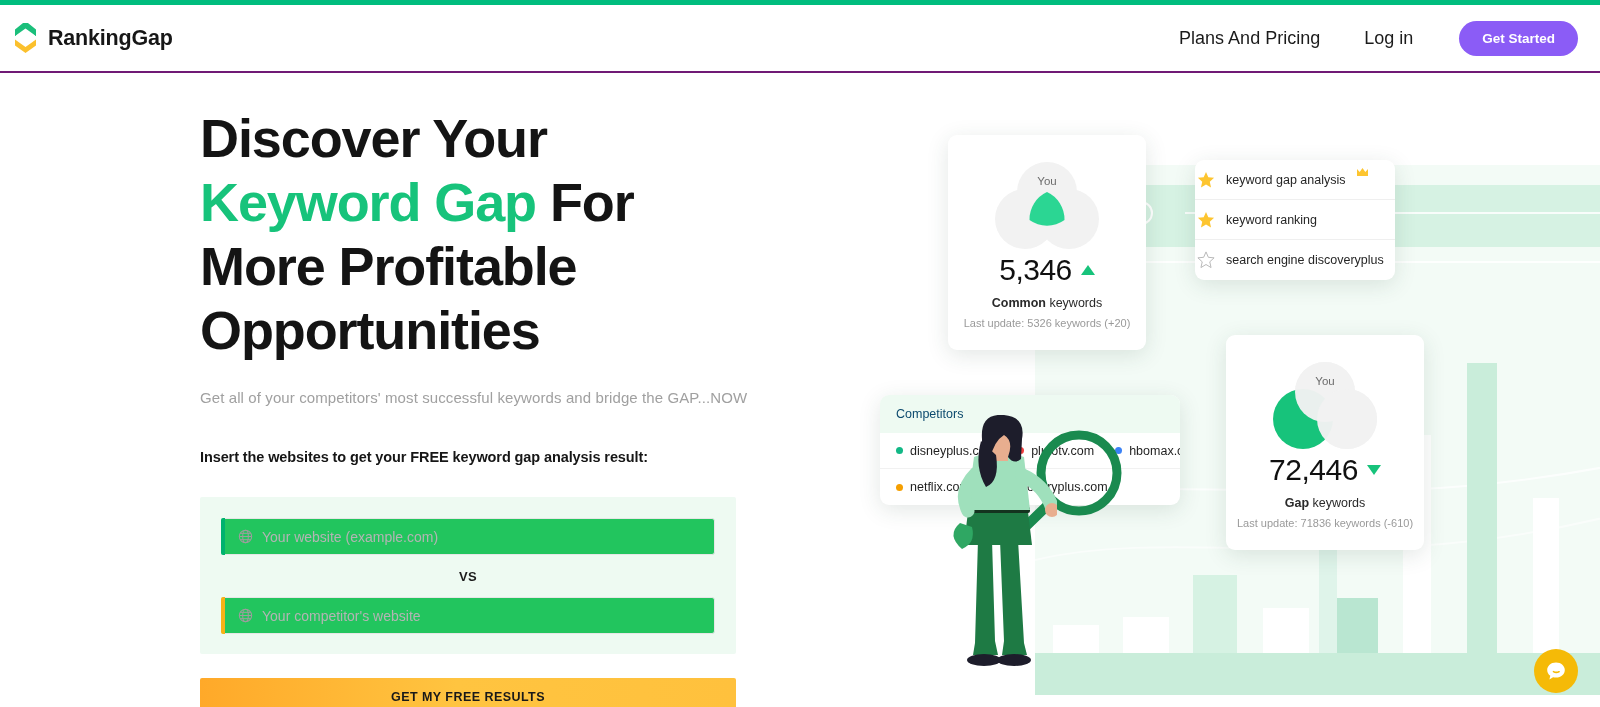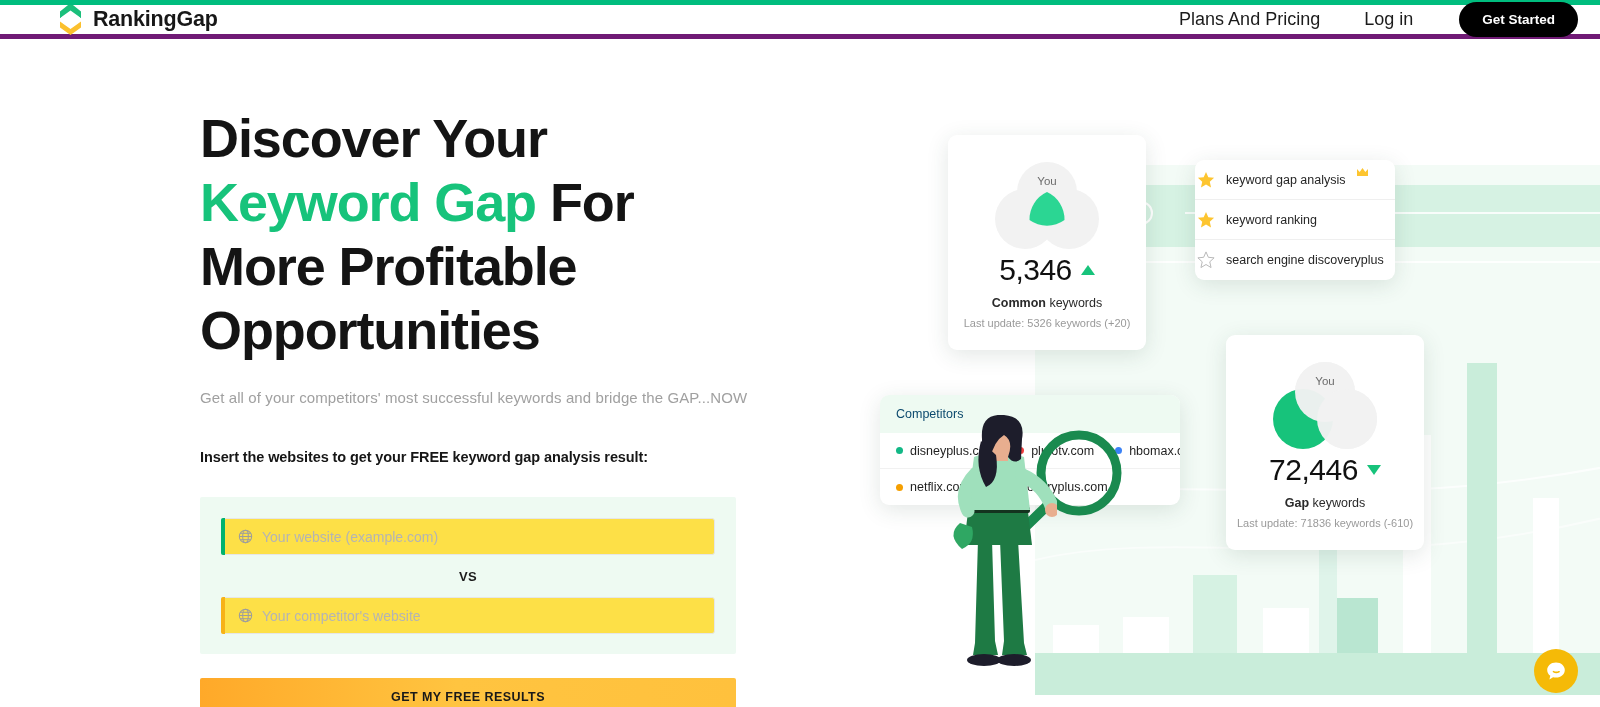--- a/index.html
+++ b/index.html
@@ -12,37 +12,37 @@
   .page { position: relative; width: 1600px; height: 707px; overflow: hidden; background:#fff; }
 
   
   .top-strip {
     position: absolute; top: 0; left: 0; width: 1600px; height: 5px;
     background: #00BD7E;
   }
 
   
   .header {
-    position: absolute; top: 5px; left: 0; width: 1600px; height: 34px;
+    position: absolute; top: 5px; left: 0; width: 1600px; height: 68px;
     background: #ffffff;
-    border-bottom: 5px solid #701a75;
-    display: flex; align-items: center; padding-left: 45px;
+    border-bottom: 2px solid #701a75;
+    display: flex; align-items: center;
   }
   .brand { display: flex; align-items: center; margin-left: 12px; gap: 9px; }
   .logo-mark { width: 27px; height: 30px; position: relative; flex: 0 0 auto; }
   .brand-name {
     font-size: 21.5px; font-weight: 700; color: #171717; letter-spacing: -0.2px;
   }
   .nav { margin-left: auto; display: flex; align-items: center; gap: 0; margin-right: 22px; }
   .nav-link {
     font-size: 18px; color: #1b1b1b; text-decoration: none; padding: 0 22px;
     white-space: nowrap;
   }
   .btn-started {
-    background: #000000; color: #ffffff; font-size: 13.5px; font-weight: 700;
+    background: #8b5cf6; color: #ffffff; font-size: 13.5px; font-weight: 700;
     border: none; border-radius: 22px; padding: 10px 23px; margin-left: 24px;
     cursor: pointer; white-space: nowrap;
   }
 
   
   .left-col { position: absolute; left: 200px; top: 106px; width: 620px; }
   .headline {
     font-size: 54px; line-height: 64px; font-weight: 700; color: #141414;
     letter-spacing: -1.1px; width: 570px;
   }
@@ -56,21 +56,21 @@
     letter-spacing: -0.1px;
   }
 
   
   .form-box {
     margin-top: 32px; width: 536px; background: #eefaf2;
     padding: 21px 21px 20px 21px; border-radius: 2px;
   }
   .field {
     position: relative; display: flex; align-items: center;
-    height: 37px; background: #fde047; border: 1px solid #e6e6e6;
+    height: 37px; background: #22c55e; border: 1px solid #e6e6e6;
     border-radius: 3px;
   }
   .field .accent-bar {
     position: absolute; left: -1px; top: -1px; width: 4px; height: 37px;
     border-radius: 2px 0 0 2px;
   }
   .field .accent-green { background: #00b26e; }
   .field .accent-yellow { background: #f7b217; }
   .globe { margin-left: 16px; width: 15px; height: 15px; flex: 0 0 auto; display:block; }
   .field input {

